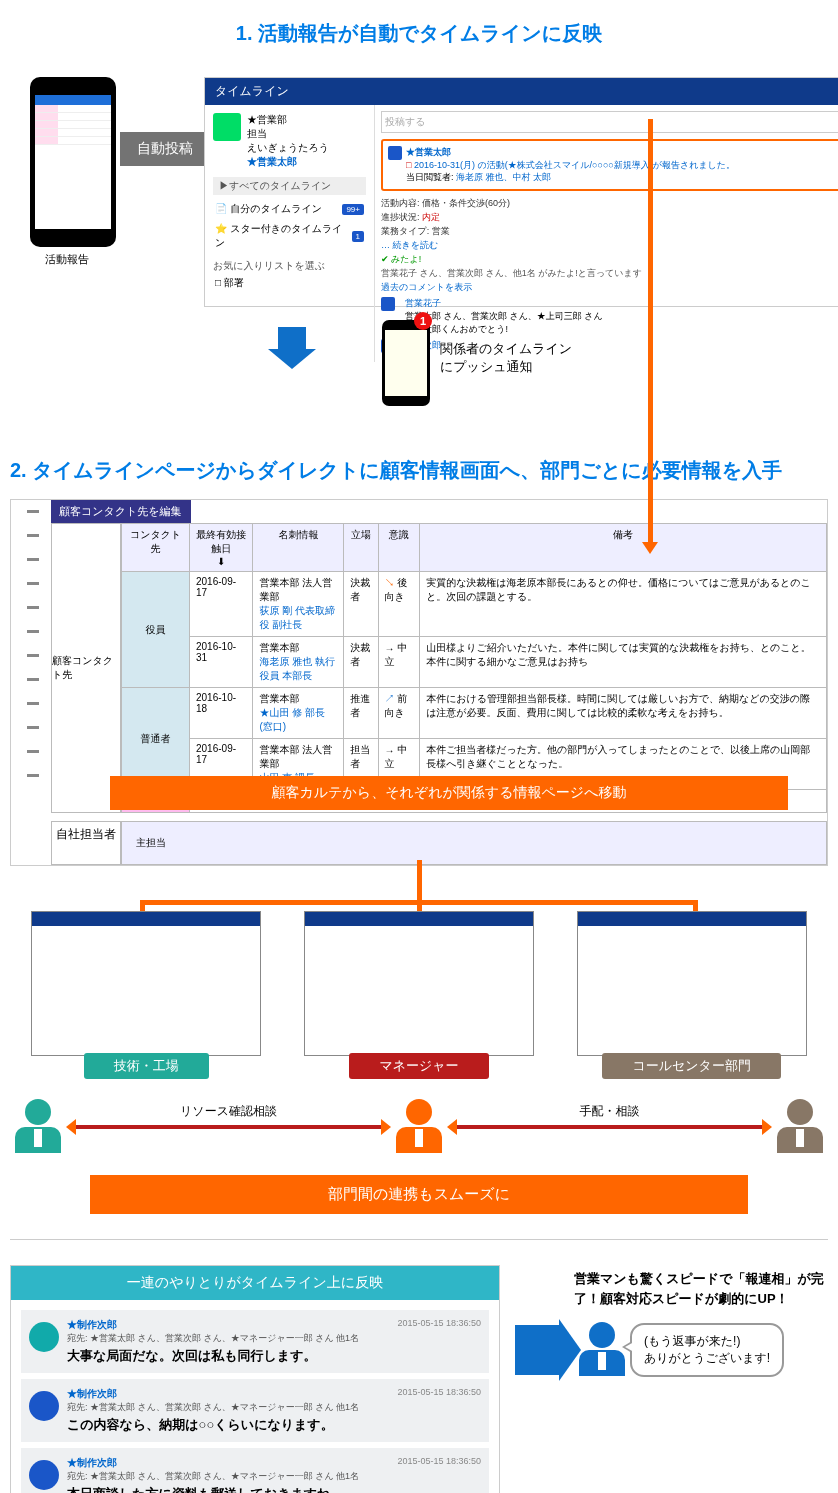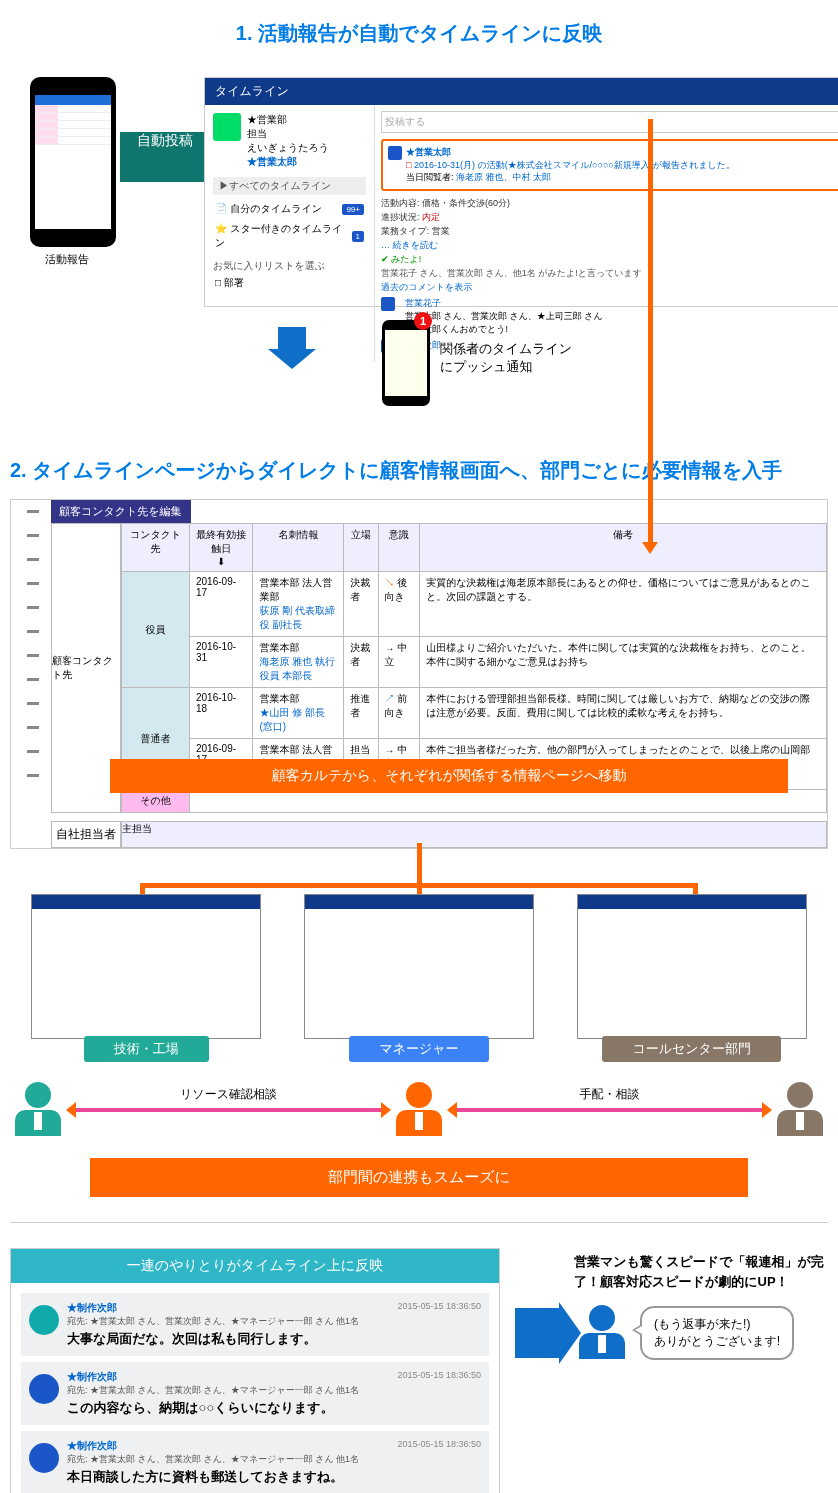--- a/index.html
+++ b/index.html
@@ -11,21 +11,21 @@
 
 .sec1{position:relative;height:360px}
 .phone{position:absolute;left:20px;top:10px;width:86px;height:170px;background:#000;border-radius:10px;padding:18px 5px 18px 5px}
 .phone-screen{background:#fff;width:100%;height:100%;font-size:4px}
 .phone-top{background:#1e6fd8;height:10px}
 .phone-row{display:flex;height:8px;border-bottom:1px solid #eee}
 .phone-row .l{width:30%;background:#fde;color:#c36;padding:1px}
 .phone-row .r{width:70%;padding:1px}
 .phone-label{position:absolute;left:35px;top:185px;font-size:11px}
 
-.auto-post{position:absolute;left:110px;top:65px;width:90px;height:50px;background:#0f766e;color:#fff;display:flex;justify-content:center;font-size:14px}
+.auto-post{position:absolute;left:110px;top:65px;width:90px;height:34px;background:#737373;color:#fff;display:flex;align-items:center;justify-content:center;font-size:14px}
 .auto-post:after{content:"";position:absolute;right:-18px;top:5px;border-left:18px solid #0f6fc8;border-top:18px solid transparent;border-bottom:18px solid transparent}
 
 .timeline-panel{position:absolute;left:194px;top:10px;width:696px;height:230px;border:1px solid #ccc;background:#fff}
 .tl-header{background:#0f3a8a;color:#fff;padding:5px 10px;font-size:12px}
 .tl-body{display:flex;font-size:10px}
 .tl-left{width:170px;padding:8px;border-right:1px solid #ddd}
 .user-block{display:flex;gap:6px;margin-bottom:8px}
 .user-icon{width:28px;height:28px;background:#0d6;display:inline-block;border-radius:3px}
 .tl-tabs{background:#eee;padding:2px 6px;font-size:10px;color:#555;margin-bottom:4px}
 .tl-item{padding:3px 2px;display:flex;justify-content:space-between;align-items:center}
@@ -68,37 +68,37 @@
 .blue{color:#06c}
 
 .orange-banner{background:#f60;color:#fff;text-align:center;padding:8px;font-size:14px;margin:0 40px 0 100px;position:relative;top:-90px;z-index:3}
 
 
 .flow-row{display:flex;justify-content:space-around;margin-top:-55px;position:relative}
 .mini-screen{width:230px;height:145px;border:1px solid #888;background:#fff;font-size:6px;overflow:hidden}
 .mini-hdr{background:#0f3a8a;height:14px}
 .dept-label{color:#fff;padding:4px 30px;border-radius:3px;font-size:13px;display:inline-block;margin-top:-8px;position:relative;z-index:2}
 .dept-g{background:#2a9}
-.dept-o{background:#3b82f6}
+.dept-o{background:#b91c1c}
 .dept-b{background:#876}
 .dept-col{text-align:center}
 
 .down-arrows{display:flex;justify-content:space-around;margin:8px 0 -8px;position:relative}
 .down-arr{width:0;height:0;border-top:18px solid #f60;border-left:10px solid transparent;border-right:10px solid transparent;position:relative}
 .down-arr:before{content:"";position:absolute;top:-46px;left:-3px;width:6px;height:30px;background:#f60}
 
 .people-row{display:flex;justify-content:space-around;align-items:center;margin-top:20px;position:relative}
 .person-ico{width:56px;height:56px;position:relative}
 .person-head{width:26px;height:26px;border-radius:50%;margin:0 auto}
 .person-body{width:46px;height:26px;border-radius:10px 10px 0 0;margin:2px auto 0}
 .person-tie{position:absolute;left:24px;top:30px;width:8px;height:18px;background:#fff}
 .p-green .person-head,.p-green .person-body{background:#2a9}
 .p-orange .person-head,.p-orange .person-body{background:#f60}
 .p-brown .person-head,.p-brown .person-body{background:#876}
-.h-arrow{flex:1;height:4px;background:#ec4899;position:relative;margin:0 8px}
+.h-arrow{flex:1;height:4px;background:#b91c1c;position:relative;margin:0 8px}
 .h-arrow:before{content:"";position:absolute;left:-8px;top:-6px;border-right:10px solid #f60;border-top:8px solid transparent;border-bottom:8px solid transparent}
 .h-arrow:after{content:"";position:absolute;right:-8px;top:-6px;border-left:10px solid #f60;border-top:8px solid transparent;border-bottom:8px solid transparent}
 .h-arrow-label{position:absolute;top:-22px;width:100%;text-align:center;font-size:12px}
 
 .orange-banner-2{background:#f60;color:#fff;text-align:center;padding:10px;font-size:15px;margin:20px 80px}
 
 hr.sep{border:none;border-top:1px solid #ccc;margin:25px 0}
 
 
 .sec3{display:flex;gap:15px;align-items:flex-start}
@@ -112,21 +112,21 @@
 .tl-post-content .author{color:#06c;font-weight:bold;font-size:10px}
 .tl-post-content .to-line{color:#555;font-size:9px}
 .tl-post-content .msg{color:#000;font-size:13px;font-weight:bold;margin-top:2px}
 .tl-post .ts{color:#888;font-size:9px;white-space:nowrap}
 
 .result-arrow{width:44px;height:50px;background:#0f6fc8;position:relative;margin-top:60px}
 .result-arrow:after{content:"";position:absolute;right:-22px;top:-6px;border-left:22px solid #0f6fc8;border-top:31px solid transparent;border-bottom:31px solid transparent}
 
 .result-right{flex:1;font-size:13px;padding-top:4px}
 .result-right .headline{font-weight:bold;line-height:1.5;margin-bottom:14px}
-.speech-row{display:flex;align-items:center;gap:10px}
+.speech-row{display:flex;align-items:center;}
 .p-blue .person-head,.p-blue .person-body{background:#0f6fc8}
 .speech{border:2px solid #999;border-radius:14px;padding:8px 12px;font-size:12px;position:relative;background:#fff}
 .speech:before{content:"";position:absolute;left:-10px;top:16px;border-right:10px solid #999;border-top:6px solid transparent;border-bottom:6px solid transparent}
 .speech:after{content:"";position:absolute;left:-7px;top:17px;border-right:9px solid #fff;border-top:5px solid transparent;border-bottom:5px solid transparent}
 
 
 .branch{position:relative;height:40px;margin:0 60px}
 .branch-h{position:absolute;top:0;left:70px;right:70px;height:5px;background:#f60}
 .branch-v{position:absolute;top:0;width:5px;height:36px;background:#f60}
 .branch-v.c1{left:70px}.branch-v.c2{left:50%;margin-left:-2px}.branch-v.c3{right:70px}
@@ -296,21 +296,21 @@
         </tr>
         <tr>
           <td class="side side-pink">その他</td>
           <td colspan="5"></td>
         </tr>
       </tbody>
         </table>
     </div>
     <div style="display:flex;margin-top:8px">
       <div style="width:70px;font-size:12px;border:1px solid #bbb;padding:4px">自社担当者</div>
-      <div style="flex:1;border:1px solid #bbb;padding:0;font-size:10px;background:#eef">主担当</div>
+      <div style="flex:1;border:1px solid #bbb;padding:14px;font-size:10px;background:#eef">主担当</div>
     </div>
   </div>
 </div>
 
 <div class="orange-banner">顧客カルテから、それぞれが関係する情報ページへ移動</div>
 
 <div class="branch">
   <div class="branch-stem"></div>
   <div class="branch-h"></div>
   <div class="branch-v c1"></div>

